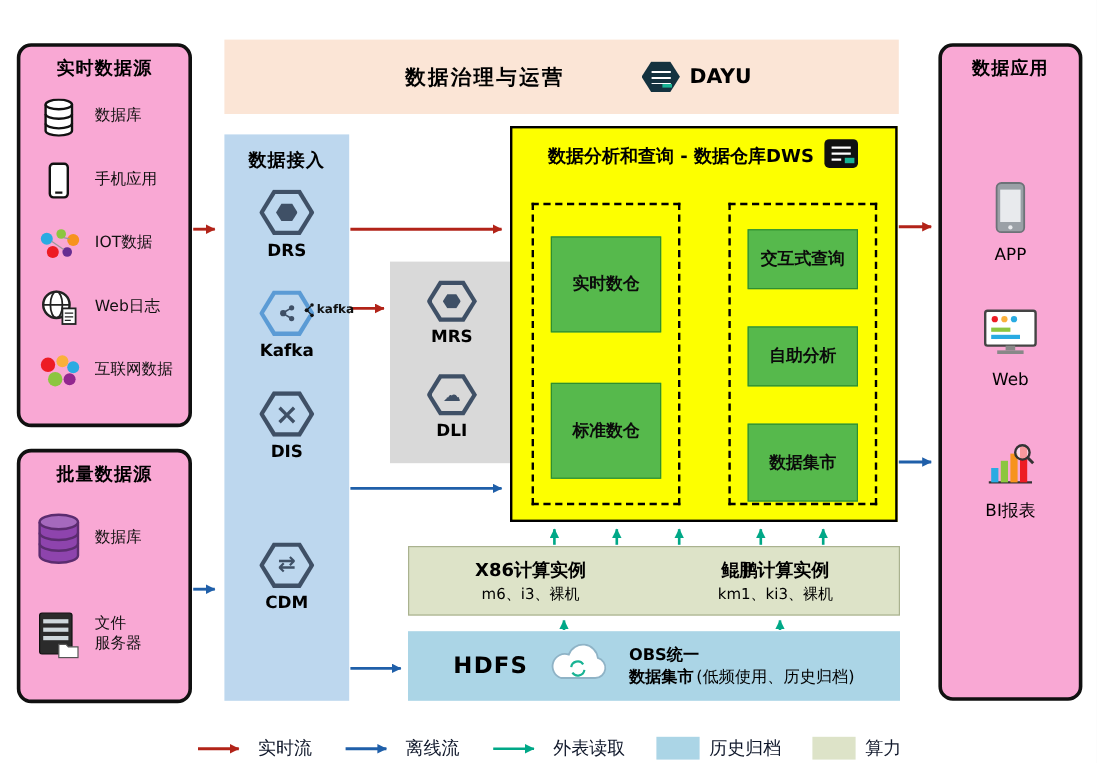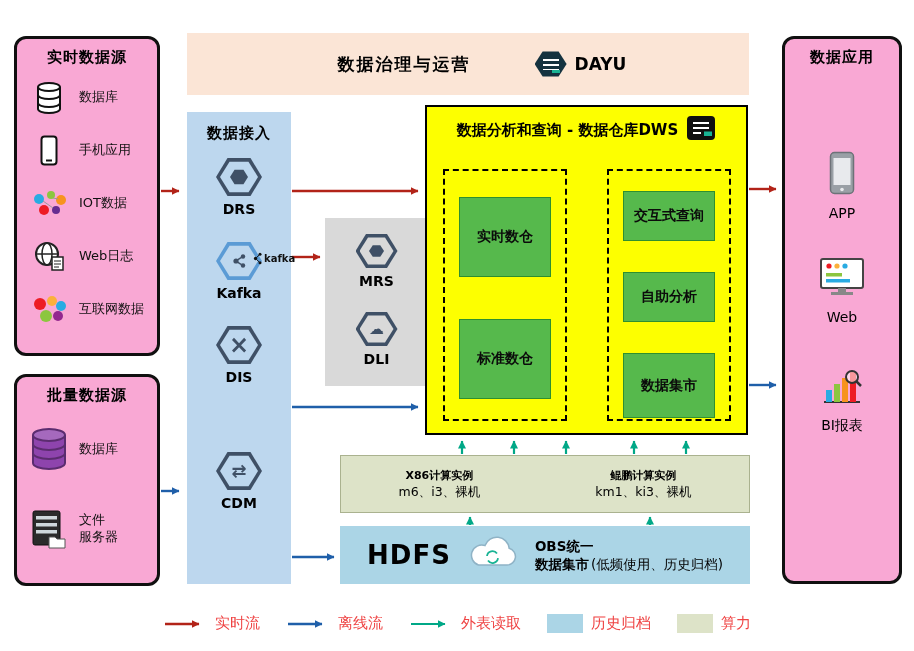--- a/index.html
+++ b/index.html
@@ -62,42 +62,42 @@
           border:1px solid #2f8f2f; display:flex; align-items:center; justify-content:center;
           font-weight:700; font-size:14px; color:#0b0b0b; text-align:center; }
   .g1 { top:26px; height:80px; } .g2 { top:148px; height:80px; }
   .g3 { top:20px; height:50px; } .g4 { top:101px; height:50px; } .g5 { top:182px; height:65px; }
 
   
   .panel-compute { position:absolute; left:340px; top:455px; width:410px; height:58px;
                    background:var(--compute-olive,#dde3c8); border:1px solid #aab28f;
                    display:flex; align-items:center; justify-content:space-around; }
   .comp-block { text-align:center; line-height:1.4; }
-  .comp-title { font-weight:700; font-size:11px; }
+  .comp-title { font-weight:700; font-size:15px; }
   .comp-sub { font-size:12.5px; }
 
   
   .panel-hdfs { position:absolute; left:340px; top:526px; width:410px; height:58px;
                 background:var(--archive-blue,#abd5e6); display:flex; align-items:center;
                 justify-content:center; gap:16px; }
-  .hdfs-label { font-weight:700; font-size:26px; letter-spacing:1px; }
+  .hdfs-label { font-weight:700; font-size:19px; letter-spacing:1px; }
   .obs-block { font-size:13.5px; line-height:1.35; }
   .obs-strong { font-weight:700; }
   .obs-row { display:flex; align-items:baseline; gap:2px; }
 
   
   .panel-apps { left:782px; top:36px; width:120px; height:548px; }
   .app-item { position:absolute; width:100%; text-align:center; }
   .app-1 { top:112px; } .app-2 { top:218px; } .app-3 { top:326px; }
   .app-label { font-size:14px; margin-top:6px; }
 
   
   .legend { position:absolute; left:0; top:614px; width:100%; display:flex;
             justify-content:center; align-items:center; gap:26px; }
-  .leg-item { display:flex; align-items:center; gap:8px; font-size:15px; color:#ef4444; }
+  .leg-item { display:flex; align-items:center; gap:8px; font-size:15px; color:#0f172a; }
   .leg-swatch { width:36px; height:19px; }
   .sw-archive { background:var(--archive-blue,#abd5e6); }
   .sw-compute { background:var(--compute-olive,#dde3c8); }
 
   
   .flows { position:absolute; inset:0; pointer-events:none; }
   .ln-red  { stroke:var(--flow-red,#c00000);  stroke-width:2.4; }
   .ln-blue { stroke:var(--flow-blue,#1f5fa9); stroke-width:2.4; }
   .ln-teal { stroke:var(--flow-teal,#00a887); stroke-width:2.2; }
   .ln-blk  { stroke:#111; stroke-width:2.2; }

